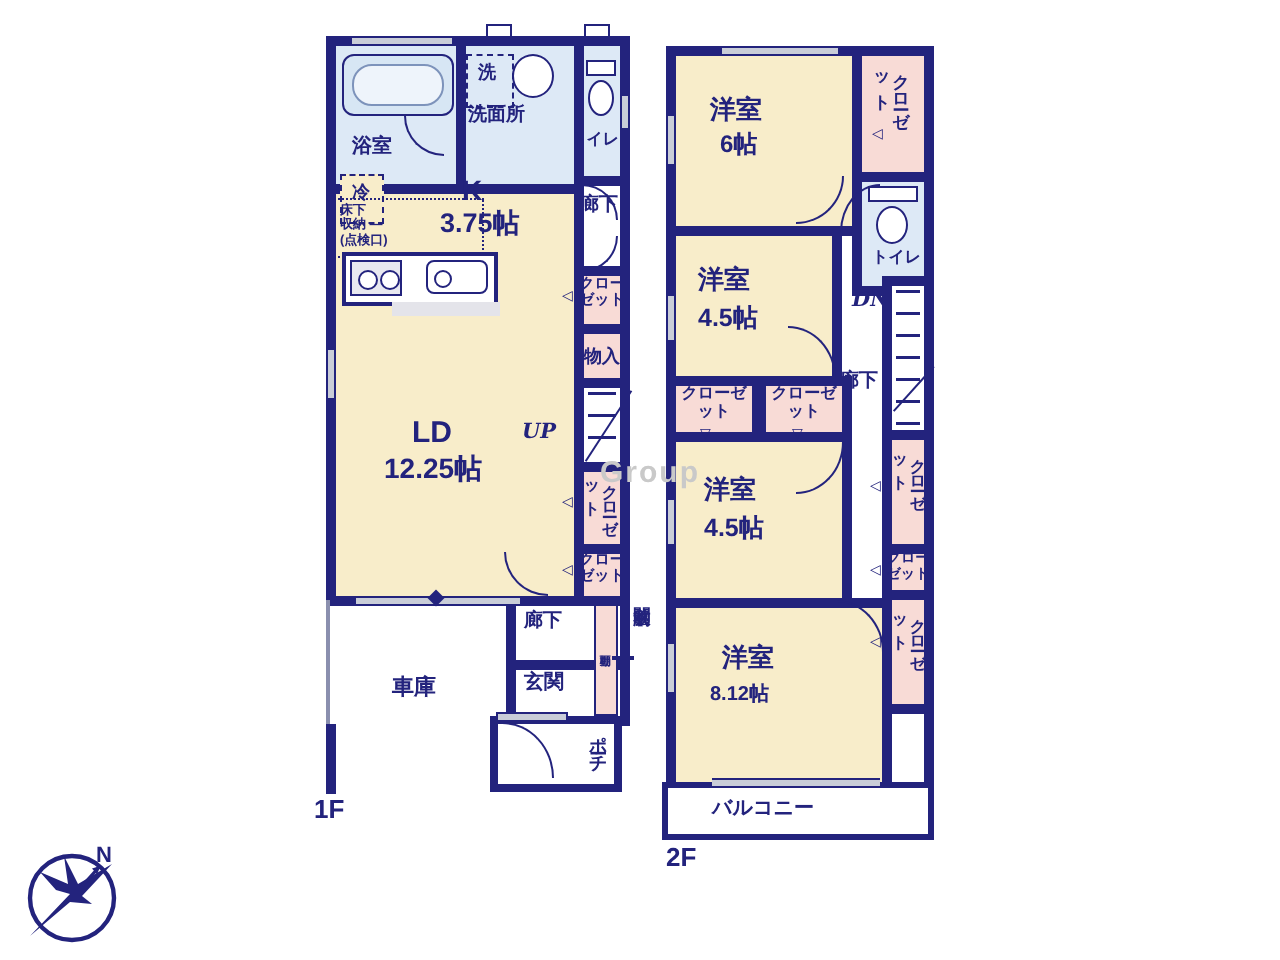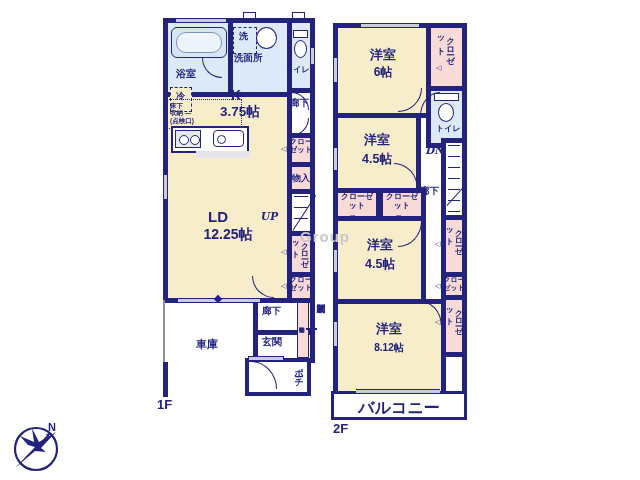--- a/index.html
+++ b/index.html
@@ -4,21 +4,21 @@
 <style>
   html,body{margin:0;padding:0;background:#fff;}
   #canvas{position:relative;width:640px;height:480px;background:#fff;overflow:hidden;
           font-family:"Liberation Sans","DejaVu Sans",sans-serif;}
   .bx{position:absolute;box-sizing:border-box;border:5px solid #23237d;}
   .room{background:#f8edca;}
   .closet{background:#f8dbd6;}
   .wet{background:#dde9f6;}
   .white{background:#ffffff;}
   .lb{position:absolute;color:#23237d;font-weight:bold;line-height:1.12;white-space:nowrap;}
-  .ctr{text-align:center;}
+  .ctr{}
   .wrap2{white-space:normal;word-break:break-all;text-align:center;}
   .v{writing-mode:vertical-rl;white-space:normal;}
   .win{position:absolute;background:#c9cdd8;border-top:1.3px solid #23237d;border-bottom:1.3px solid #23237d;box-sizing:border-box;}
   .winv{position:absolute;background:#c9cdd8;border-left:1.3px solid #23237d;border-right:1.3px solid #23237d;box-sizing:border-box;}
   .arc{position:absolute;box-sizing:border-box;background:transparent;}
   .arc-tl{border-top:1.4px solid #23237d;border-left:1.4px solid #23237d;border-radius:100% 0 0 0;}
   .arc-tr{border-top:1.4px solid #23237d;border-right:1.4px solid #23237d;border-radius:0 100% 0 0;}
   .arc-bl{border-bottom:1.4px solid #23237d;border-left:1.4px solid #23237d;border-radius:0 0 0 100%;}
   .arc-br{border-bottom:1.4px solid #23237d;border-right:1.4px solid #23237d;border-radius:0 0 100% 0;}
   .steps{position:absolute;left:2px;right:2px;top:2px;bottom:2px;
@@ -78,21 +78,21 @@
     <div class="fix" style="left:171px;top:126px;width:78px;height:27px;border-width:2px"></div>
     <div class="fix" style="left:175px;top:130px;width:26px;height:18px;border-width:1.2px;background:#e8e8f0">
       <div style="position:absolute;left:3px;top:4px;width:8px;height:8px;border:1px solid #23237d;border-radius:50%;background:#fff"></div>
       <div style="position:absolute;left:14px;top:4px;width:8px;height:8px;border:1px solid #23237d;border-radius:50%;background:#fff"></div>
     </div>
     <div class="fix" style="left:213px;top:130px;width:31px;height:17px;border-width:1.2px;border-radius:4px">
       <div style="position:absolute;left:3px;bottom:2px;width:7px;height:7px;border:1px solid #23237d;border-radius:50%;background:#fff"></div>
     </div>
     <div style="position:absolute;left:196px;top:151px;width:54px;height:7px;background:#e4e4ea"></div>
 
-    <div class="lb ctr" style="left:193px;top:209px;width:50px;font-size:15px">LD</div>
+    <div class="lb ctr" style="left:206px;top:209px;width:50px;font-size:15px">LD</div>
     <div class="lb ctr" style="left:192px;top:227px;width:72px;font-size:14px">12.25帖</div>
 
     <div class="bx closet" style="left:287px;top:133px;width:28px;height:34px"></div>
     <div class="lb wrap2" style="left:288px;top:138px;width:26px;font-size:7.5px">クローゼット</div>
 
     <div class="bx closet" style="left:287px;top:162px;width:28px;height:32px"></div>
     <div class="lb" style="left:292px;top:173px;font-size:9px">物入</div>
 
     <div class="bx white" style="left:287px;top:189px;width:28px;height:47px">
       <div class="steps"></div>
@@ -184,21 +184,21 @@
     <div class="lb wrap2" style="left:442px;top:276px;width:24px;font-size:7px">クローゼット</div>
 
     <div class="bx closet" style="left:441px;top:295px;width:26px;height:62px"></div>
     <div class="lb v" style="left:444px;top:303px;height:34px;font-size:8px">クローゼット</div>
 
     <div class="bx room" style="left:333px;top:299px;width:113px;height:97px"></div>
     <div class="lb ctr" style="left:361px;top:322px;width:56px;font-size:13px">洋室</div>
     <div class="lb ctr" style="left:355px;top:342px;width:68px;font-size:10px">8.12帖</div>
 
     <div class="bx white" style="left:331px;top:391px;width:136px;height:29px;border-width:3px"></div>
-    <div class="lb ctr" style="left:356px;top:399px;width:86px;font-size:16px">バルコニー</div>
+    <div class="lb ctr" style="left:356px;top:399px;width:86px;font-size:10px">バルコニー</div>
     <div class="win" style="left:356px;top:389px;width:84px;height:5px"></div>
 
     <div style="position:absolute;left:462px;top:23px;width:5px;height:370px;background:#23237d"></div>
 
     <div class="win" style="left:361px;top:23px;width:58px;height:5px"></div>
     <div class="winv" style="left:333px;top:58px;width:5px;height:24px"></div>
     <div class="winv" style="left:333px;top:148px;width:5px;height:22px"></div>
     <div class="winv" style="left:333px;top:250px;width:5px;height:22px"></div>
     <div class="winv" style="left:333px;top:322px;width:5px;height:24px"></div>
 

